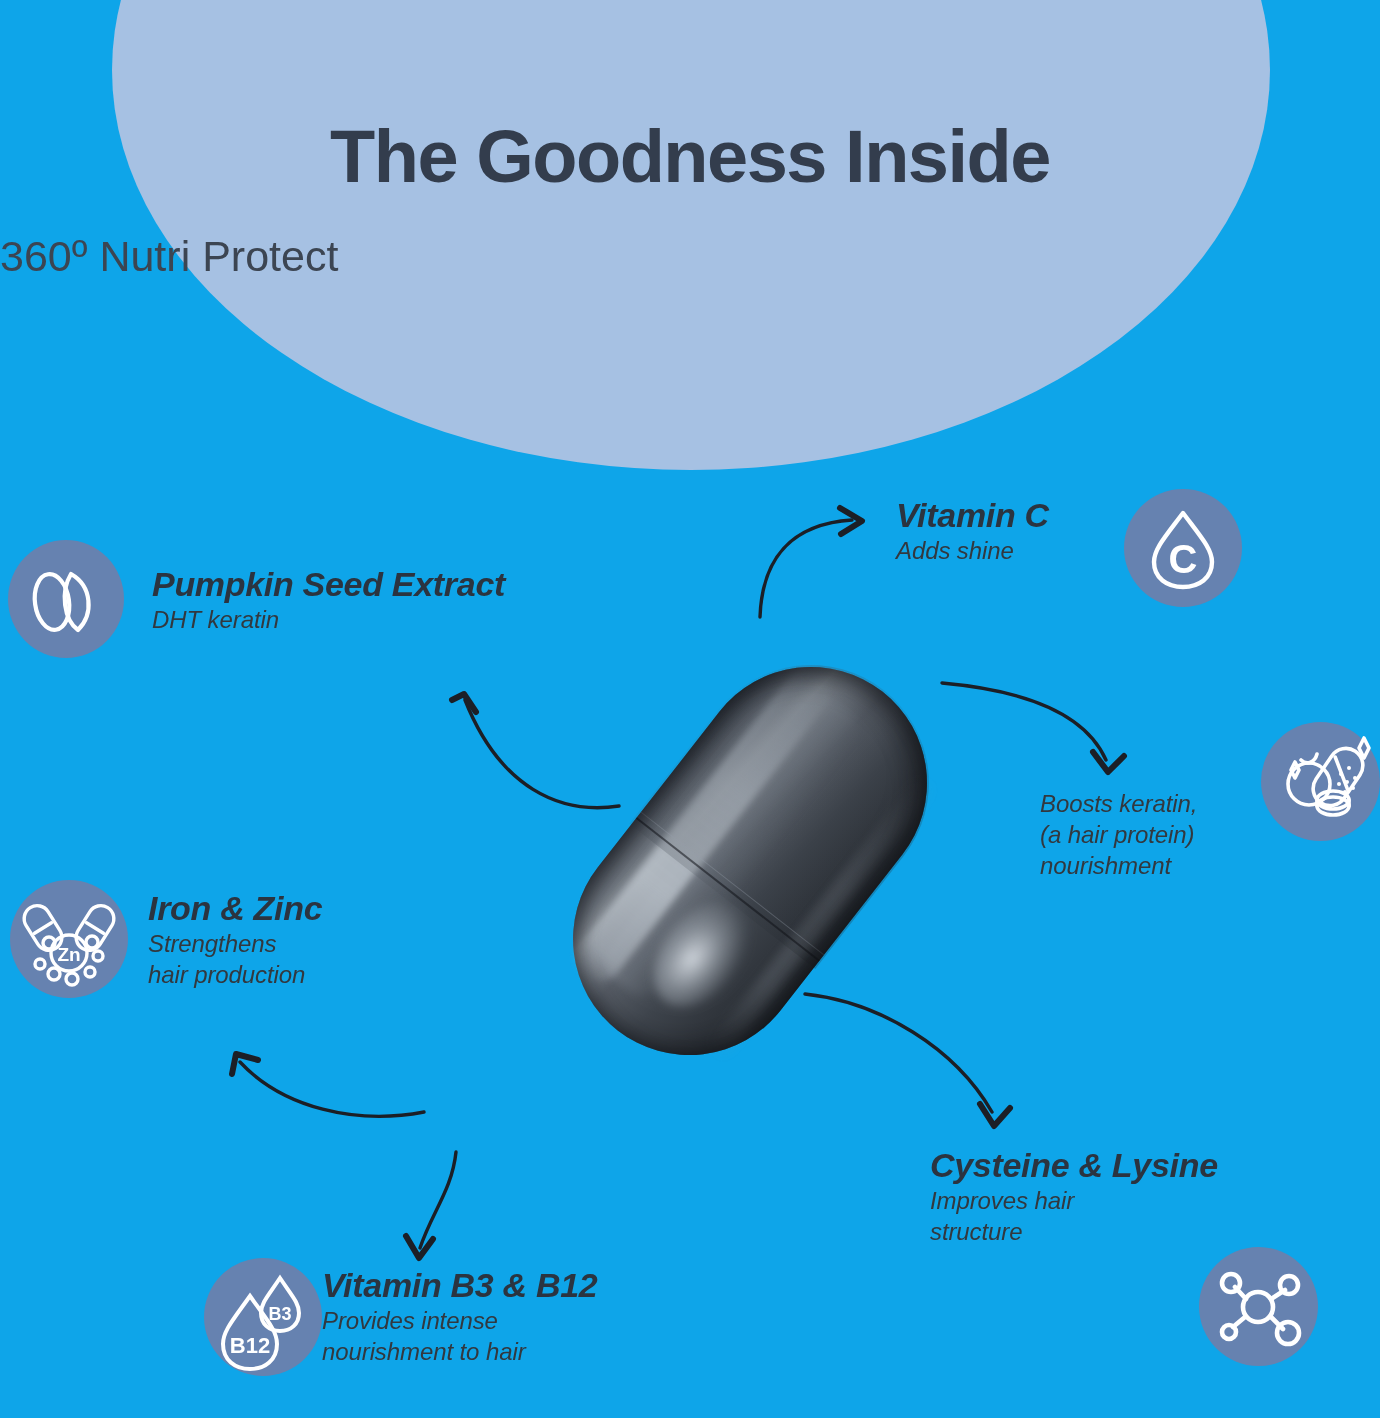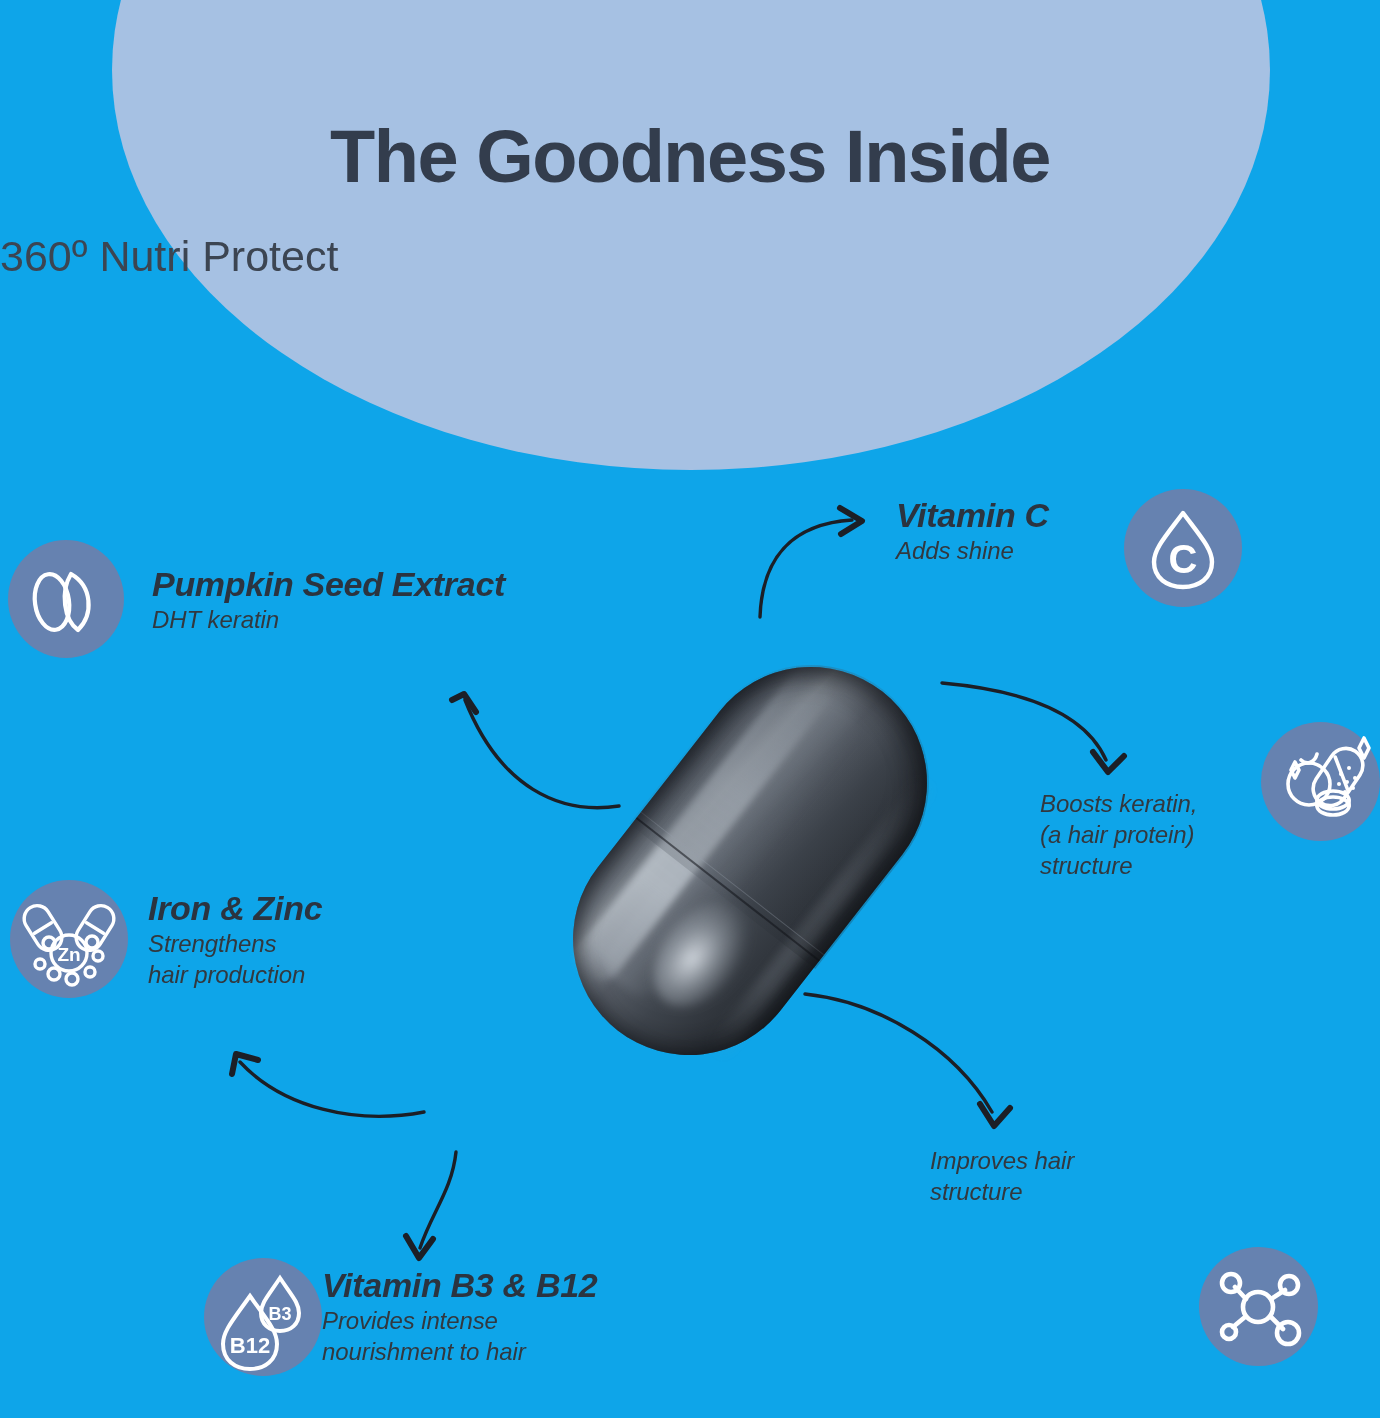--- a/index.html
+++ b/index.html
@@ -331,21 +331,21 @@
           <circle cx="94" cy="56" r="2"></circle>
         <circle cx="78" cy="62" r="2"></circle>
           <circle cx="92" cy="66" r="2"></circle>
         <circle cx="84" cy="70" r="2"></circle>
       </g>
     </svg>
   </div>
   <div class="info" id="blk-biotin">
     <div class="desc">Boosts keratin,
 (a hair protein)
-structure</div>
+nourishment</div>
   </div>
 
   <div class="badge" id="badge-ironzinc">
     <svg width="118" height="118" viewBox="0 0 118 118">
       <g fill="none" stroke="#ffffff" stroke-width="3.4" stroke-linejoin="round" stroke-linecap="round">
         <rect x="20" y="24" width="26" height="48" rx="13" transform="rotate(-32 33 48)"></rect>
         <path d="M23 48 L 43 48" transform="rotate(-32 33 48)"></path>
         <rect x="72" y="24" width="26" height="48" rx="13" transform="rotate(32 85 48)"></rect>
         <path d="M75 48 L 95 48" transform="rotate(32 85 48)"></path>
         <circle cx="59" cy="73" r="18"></circle>
@@ -372,20 +372,21 @@
         <path d="M47 52 L 36 40 M 72 52 L 86 43 M 72 70 L 84 82 M 46 70 L 34 80"></path>
         <circle cx="59" cy="60" r="15"></circle>
         <circle cx="32" cy="36" r="9"></circle>
         <circle cx="90" cy="38" r="9"></circle>
         <circle cx="89" cy="86" r="11"></circle>
         <circle cx="30" cy="85" r="7"></circle>
       </g>
     </svg>
   </div>
   <div class="info" id="blk-cysteine">
+    <div class="title">Cysteine &amp; Lysine</div>
     <div class="desc">Improves hair
 structure</div>
   </div>
 
   <div class="badge" id="badge-b3b12">
     <svg width="118" height="118" viewBox="0 0 118 118">
       <g fill="none" stroke="#ffffff" stroke-width="4">
         <path d="M76 20 C 88 38, 95 45, 95 55 C 95 66, 87 73, 76 73 C 65 73, 57 66, 57 55 C 57 45, 64 38, 76 20 Z"></path>
         <path d="M46 38 C 63 62, 73 73, 73 86 C 73 102, 61 111, 46 111 C 31 111, 19 102, 19 86 C 19 73, 29 62, 46 38 Z"></path>
       </g>

